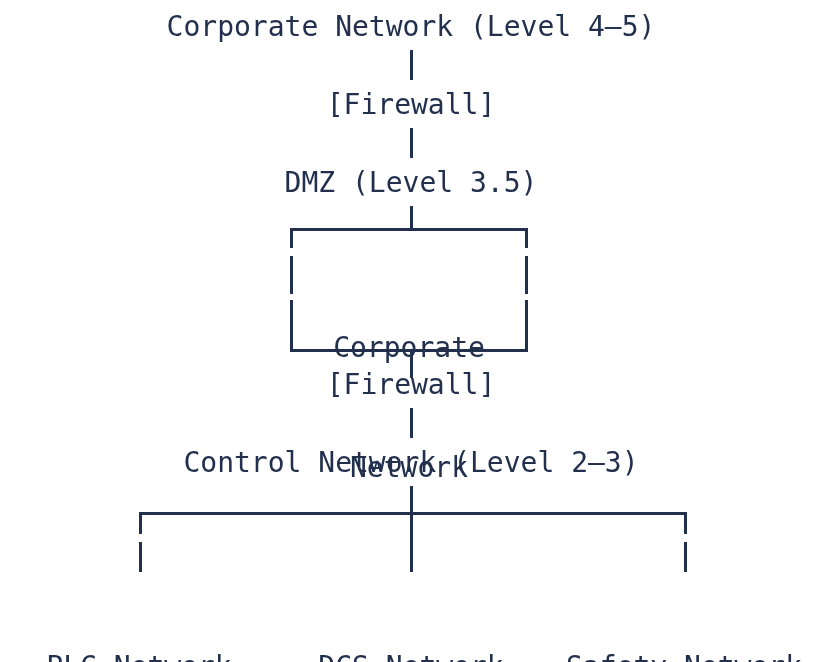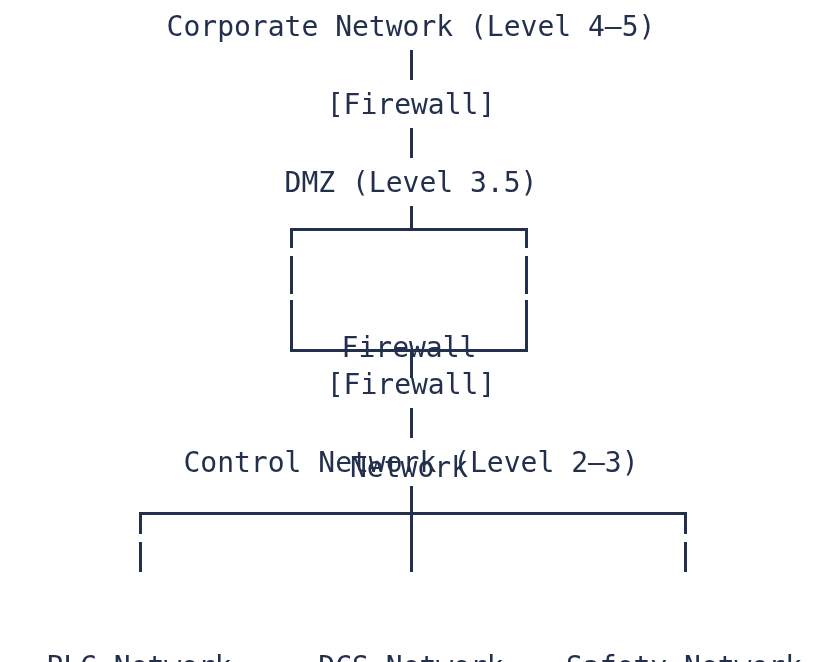--- a/index.html
+++ b/index.html
@@ -169,21 +169,21 @@
     <div class="wall left  seg-1"></div>
     <div class="wall left  seg-2"></div>
     <div class="wall left  seg-corner-b"></div>
 
     <div class="wall right seg-corner-t"></div>
     <div class="wall right seg-1"></div>
     <div class="wall right seg-2"></div>
     <div class="wall right seg-corner-b"></div>
 
     <div class="server-label">
-      <span class="ln" style="display:block">Firewall</span>
+      <span class="ln" style="display:block">Corporate</span>
       <span class="ln" style="display:block">Network</span>
     </div>
   </div>
 
   <div class="vline v-box-fw"></div>
 
   <div class="row axis r-fw-bot">[Firewall]</div>
 
   <div class="vline v-fw-ctrl"></div>
 

